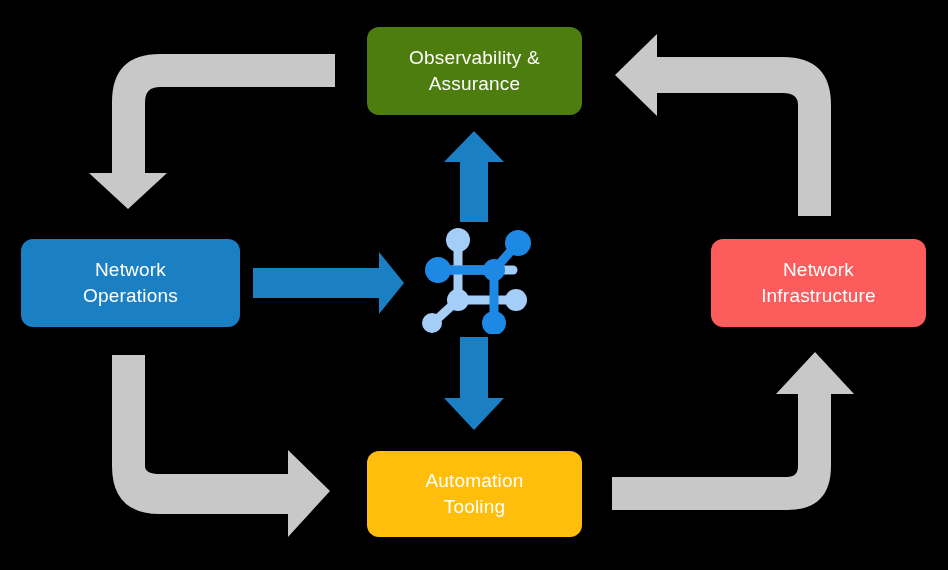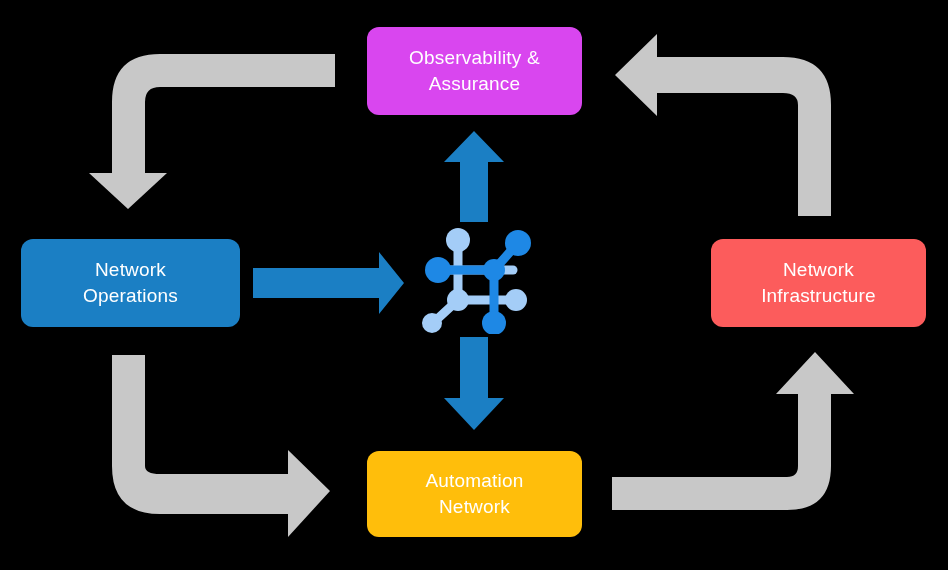--- a/index.html
+++ b/index.html
@@ -150,25 +150,25 @@
       <circle cx="14" cy="101" r="10"></circle>
     </g>
     <g fill="#1E88E5">
       <circle cx="20" cy="48" r="13"></circle>
       <circle cx="76" cy="48" r="11"></circle>
       <circle cx="100" cy="21" r="13"></circle>
       <circle cx="76" cy="101" r="12"></circle>
     </g>
   </svg>
 
-  <div class="node-box" id="box-observability" style="background:#d946ef">Observability &amp;
+  <div class="node-box" id="box-observability" style="background:#4d7c0f">Observability &amp;
 Assurance</div>
 
   <div class="node-box" id="box-network-operations" style="background:#1B7FC4">Network
 Operations</div>
 
   <div class="node-box" id="box-network-infrastructure" style="background:#FC5C5C">Network
 Infrastructure</div>
 
   <div class="node-box" id="box-automation-tooling" style="background:#FFBE0B">Automation
-Network</div>
+Tooling</div>
 
 </div>
 
 </body></html>

